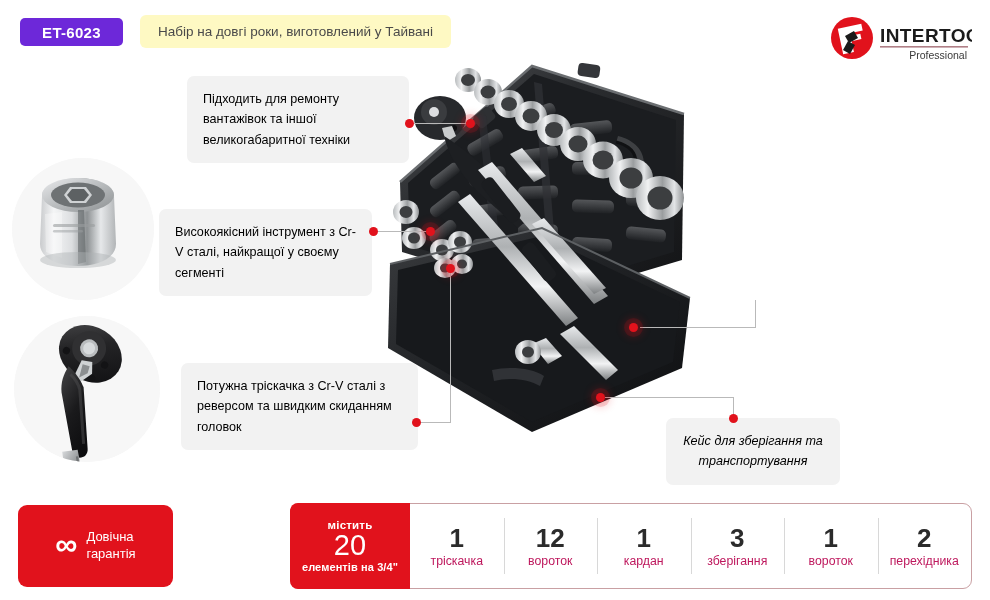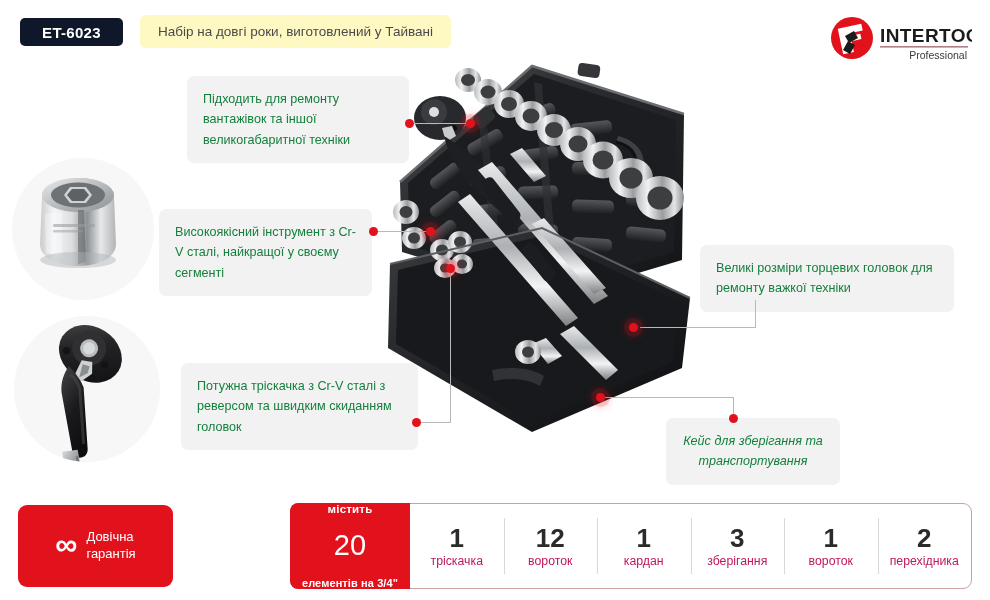--- a/index.html
+++ b/index.html
@@ -11,21 +11,21 @@
     position:relative;
     overflow:hidden;
     color:#3c3c3c;
   }
   .stage { position:absolute; inset:0; }
 
   
   .sku-badge{
     position:absolute; left:20px; top:18px;
     width:103px; height:28px;
-    background:#0f172a; border-radius:5px;
+    background:#6d28d9; border-radius:5px;
     display:flex; align-items:center; justify-content:center;
     color:#fff; font-size:15px; font-weight:bold; letter-spacing:.3px;
   }
   .header-tag{
     position:absolute; left:140px; top:15px;
     height:33px; padding:0 18px;
     background:#fef9c3; border-radius:6px;
     display:flex; align-items:center;
     font-size:13.5px; color:#4a4a4a;
   }
@@ -35,21 +35,21 @@
   .logo svg{ display:block; width:148px; height:52px; }
 
   
   .callout{
     position:absolute;
     background:#f2f2f2;
     border-radius:7px;
     padding:13px 16px;
     font-size:12.6px;
     line-height:1.62;
-    color:#15803d;
+    color:#000000;
   }
   .c1{ left:187px; top:76px;  width:222px; }
   .c2{ left:159px; top:209px; width:213px; }
   .c3{ left:181px; top:363px; width:237px; }
   .c4{ left:700px; top:245px; width:254px; }
   .c5{ left:666px; top:418px; width:174px; text-align:center;font-style:italic; }
 
   
   .conn{ position:absolute; background:#b9b9b9; }
   .dot{
@@ -81,21 +81,21 @@
   .stats{
     position:absolute; left:290px; top:503px;
     width:682px; height:86px;
     border:1px solid #c9a0a3; border-radius:9px;
     display:flex; align-items:stretch; background:#fff;
   }
   .stats-lead{
     width:120px; flex:0 0 120px;
     background:#e1121c; border-radius:8px 0 0 8px;
     color:#fff; display:flex; flex-direction:column;
-    align-items:center; justify-content:center; gap:16px;
+    align-items:center; justify-content:center; gap:0;
     margin:-1px 0 -1px -1px; height:86px;
   }
   .stats-lead .lead-top{ font-size:11.5px; font-weight:bold; letter-spacing:.2px; }
   .stats-lead .lead-num{ font-size:29px; font-weight:normal; line-height:1.02; }
   .stats-lead .lead-bot{ font-size:11px; font-weight:bold; letter-spacing:.1px; }
   .stat{
     flex:1 1 0; display:flex; flex-direction:column;
     align-items:center; justify-content:center; gap:3px;
     position:relative;
   }
@@ -379,23 +379,20 @@
   <div class="dot glow" style="left:426px; top:227px;"></div>
 
   <div class="callout c3">
     <span>Потужна тріскачка з Cr-V сталі з реверсом та швидким скиданням головок</span>
   </div>
   <div class="conn" style="left:420px; top:422px; width:31px; height:1px;"></div>
   <div class="conn" style="left:450px; top:272px; width:1px; height:151px;"></div>
   <div class="dot" style="left:412px; top:418px;"></div>
   <div class="dot glow" style="left:446px; top:264px;"></div>
 
-  <div class="callout c4">
-    <span>Великі розміри торцевих головок для ремонту важкої техніки</span>
-  </div>
   <div class="conn" style="left:640px; top:327px; width:116px; height:1px;"></div>
   <div class="conn" style="left:755px; top:300px; width:1px; height:28px;"></div>
   <div class="dot glow" style="left:629px; top:323px;"></div>
 
   <div class="callout c5">
     <span>Кейс для зберігання та транспортування</span>
   </div>
   <div class="conn" style="left:605px; top:397px; width:129px; height:1px;"></div>
   <div class="conn" style="left:733px; top:397px; width:1px; height:22px;"></div>
   <div class="dot glow" style="left:596px; top:393px;"></div>

